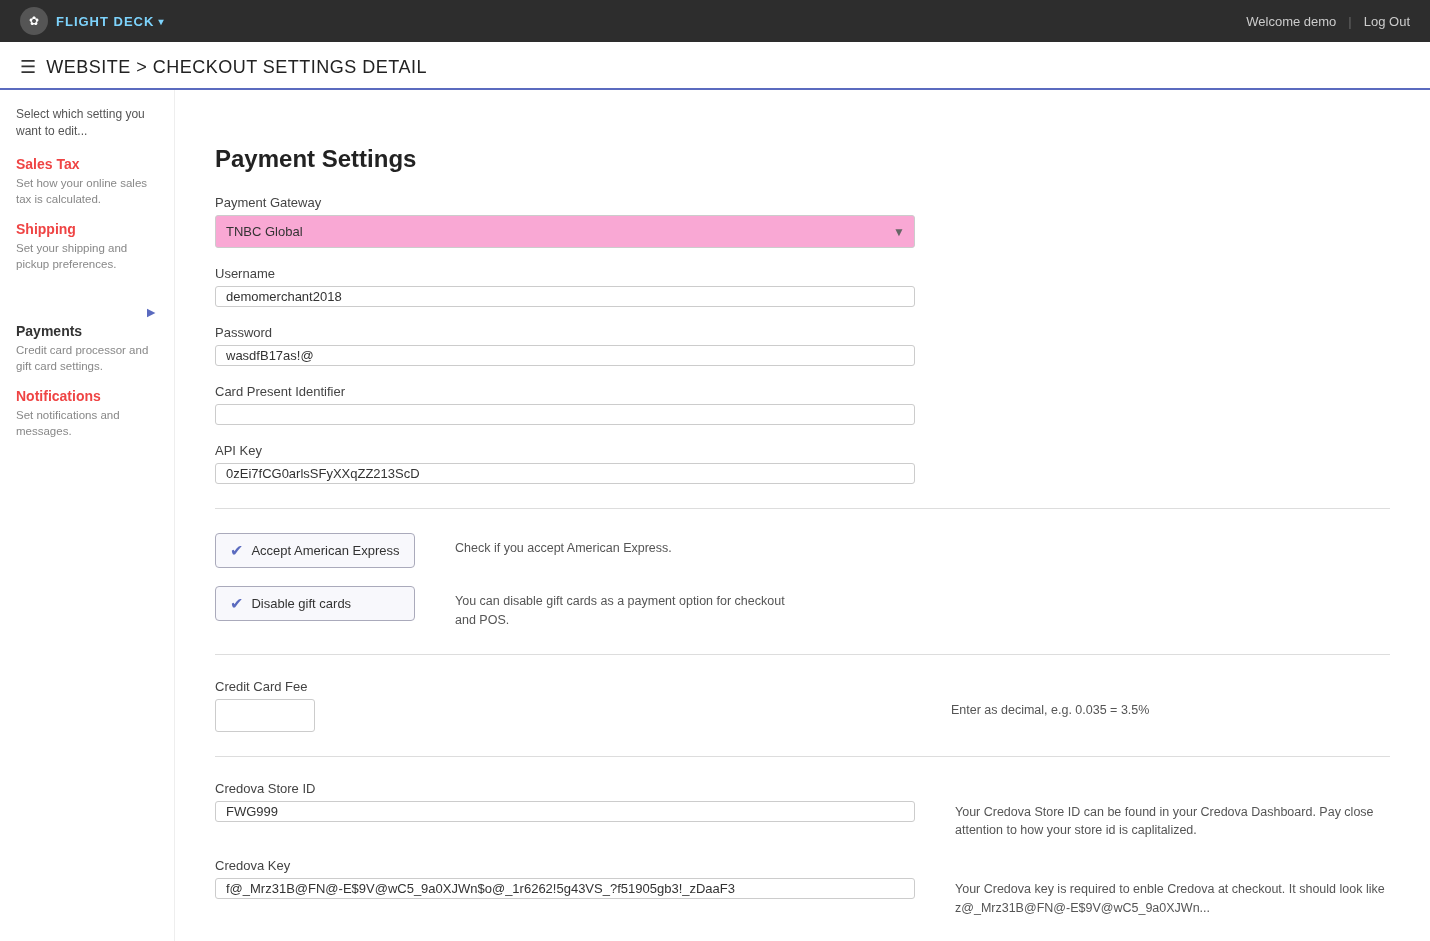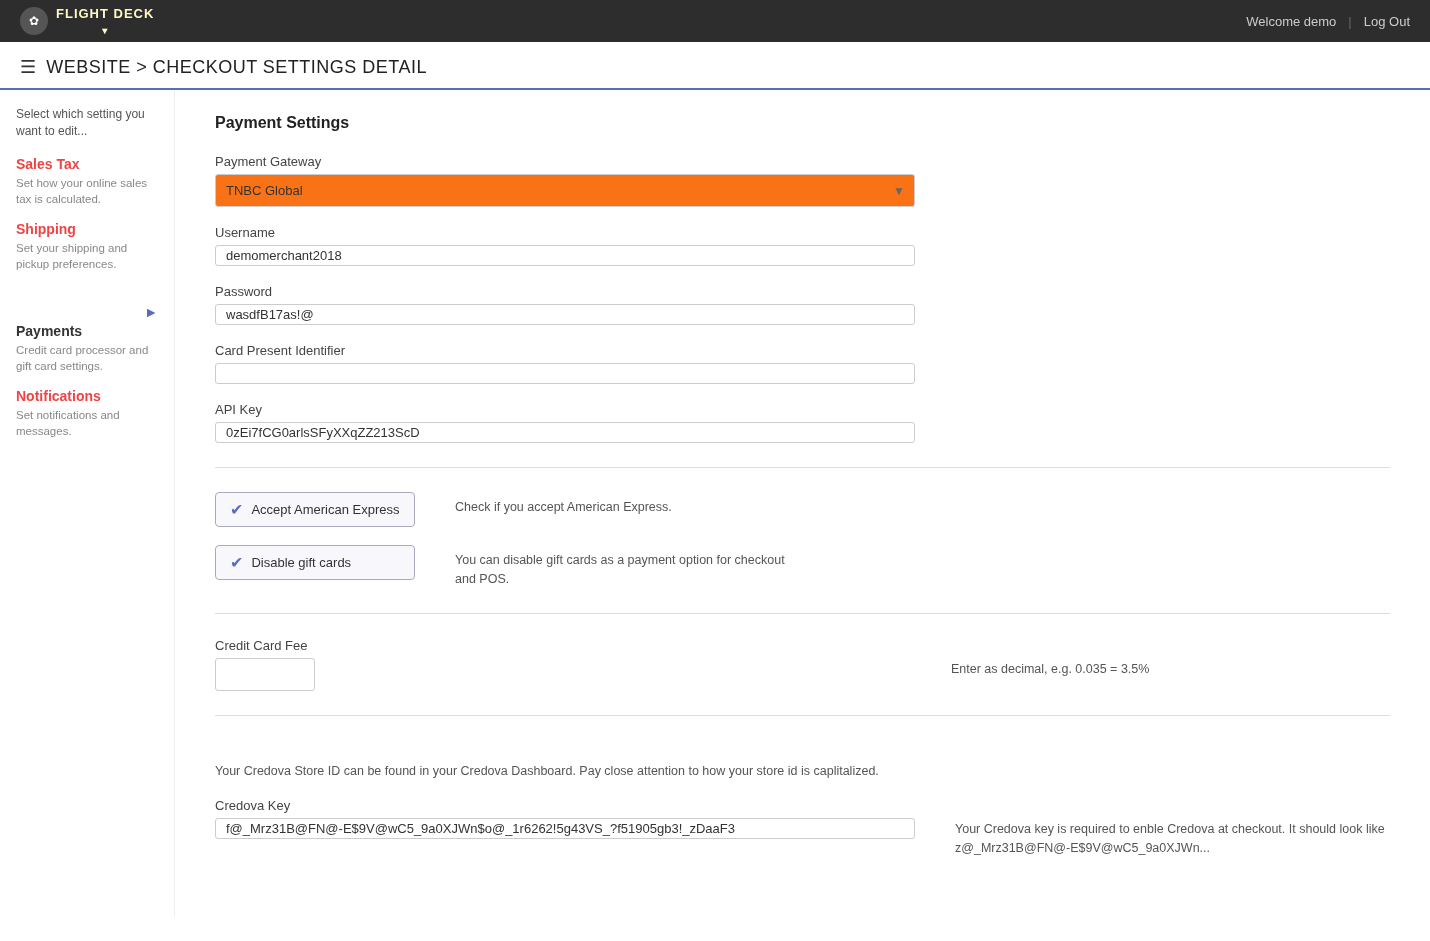--- a/index.html
+++ b/index.html
@@ -28,25 +28,24 @@
       display: flex;
       align-items: center;
       justify-content: center;
       font-size: 12px;
       color: #fff;
     }
     .top-nav-brand {
       font-size: 13px;
       font-weight: bold;
       letter-spacing: 1px;
-      color: #fef9c3;
+      color: #7dd3fc;
       display: flex;
       align-items: center;
       gap: 4px;
-      flex-direction: column;
     }
     .top-nav-brand .chevron {
       font-size: 10px;
     }
     .top-nav-right {
       display: flex;
       align-items: flex-start;
       gap: 12px;
       font-size: 13px;
       color: #ccc;
@@ -126,24 +125,25 @@
       color: #5a6abf;
       font-size: 14px;
     }
 
     
     .content {
       flex: 1;
       padding: 24px 40px 40px 40px;
     }
     .content-title {
-      font-size: 16px;
+      font-size: 24px;
       font-weight: bold;
       color: #222;
       margin-bottom: 22px;
+      margin-top: 31px;
     }
 
     
     .form-group {
       margin-bottom: 18px;
     }
     .form-label {
       display: block;
       font-size: 13px;
       color: #444;
@@ -168,21 +168,21 @@
       position: relative;
       max-width: 700px;
     }
     .select-wrapper select {
       width: 100%;
       padding: 8px 30px 8px 10px;
       border: 1px solid #ccc;
       border-radius: 3px;
       font-size: 13px;
       color: #333;
-      background: #f97316;
+      background: #f9a8d4;
       appearance: none;
       cursor: pointer;
     }
     .select-wrapper .select-arrow {
       position: absolute;
       right: 10px;
       top: 50%;
       transform: translateY(-50%);
       pointer-events: none;
       color: #666;
@@ -394,20 +394,24 @@
       <div class="fee-col">
         <label class="form-label">Credit Card Fee</label>
         <input type="text" class="small-input" value="" style="">
       </div>
       <div class="hint-col">Enter as decimal, e.g. 0.035 = 3.5%</div>
     </div>
 
     <hr class="section-divider">
 
     <div class="form-row-with-hint">
+      <div class="form-col">
+        <label class="form-label">Credova Store ID</label>
+        <input type="text" class="form-control" value="FWG999" style="">
+      </div>
       <div class="hint-col">Your Credova Store ID can be found in your Credova Dashboard. Pay close attention to how your store id is caplitalized.</div>
     </div>
 
     <div class="form-row-with-hint">
       <div class="form-col">
         <label class="form-label">Credova Key</label>
         <input type="text" class="form-control" value="f@_Mrz31B@FN@-E$9V@wC5_9a0XJWn$o@_1r6262!5g43VS_?f51905gb3!_zDaaF3" style="">
       </div>
       <div class="hint-col">Your Credova key is required to enble Credova at checkout. It should look like z@_Mrz31B@FN@-E$9V@wC5_9a0XJWn...</div>
     </div>

